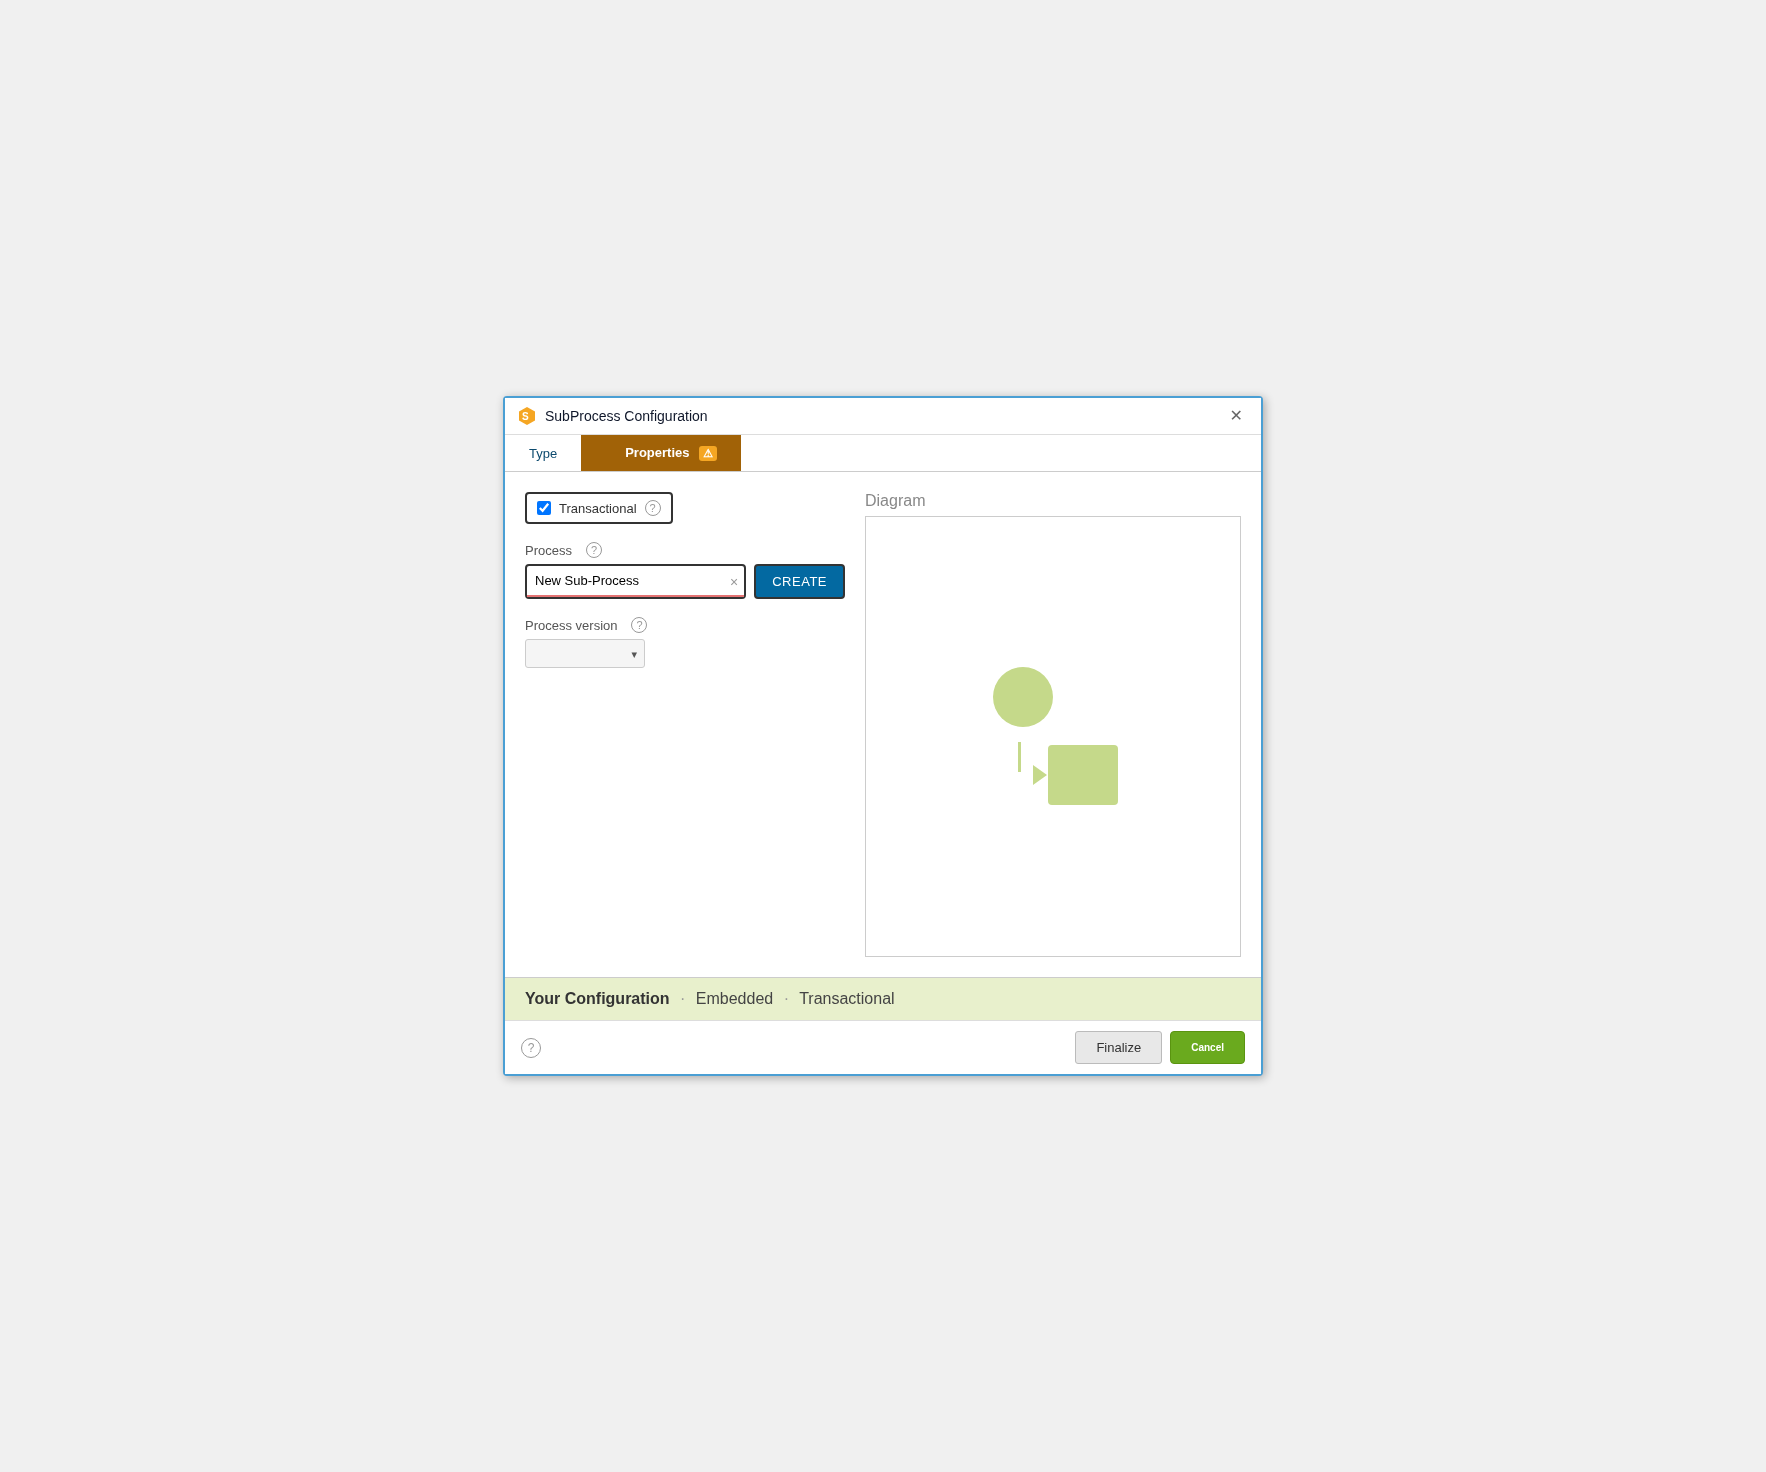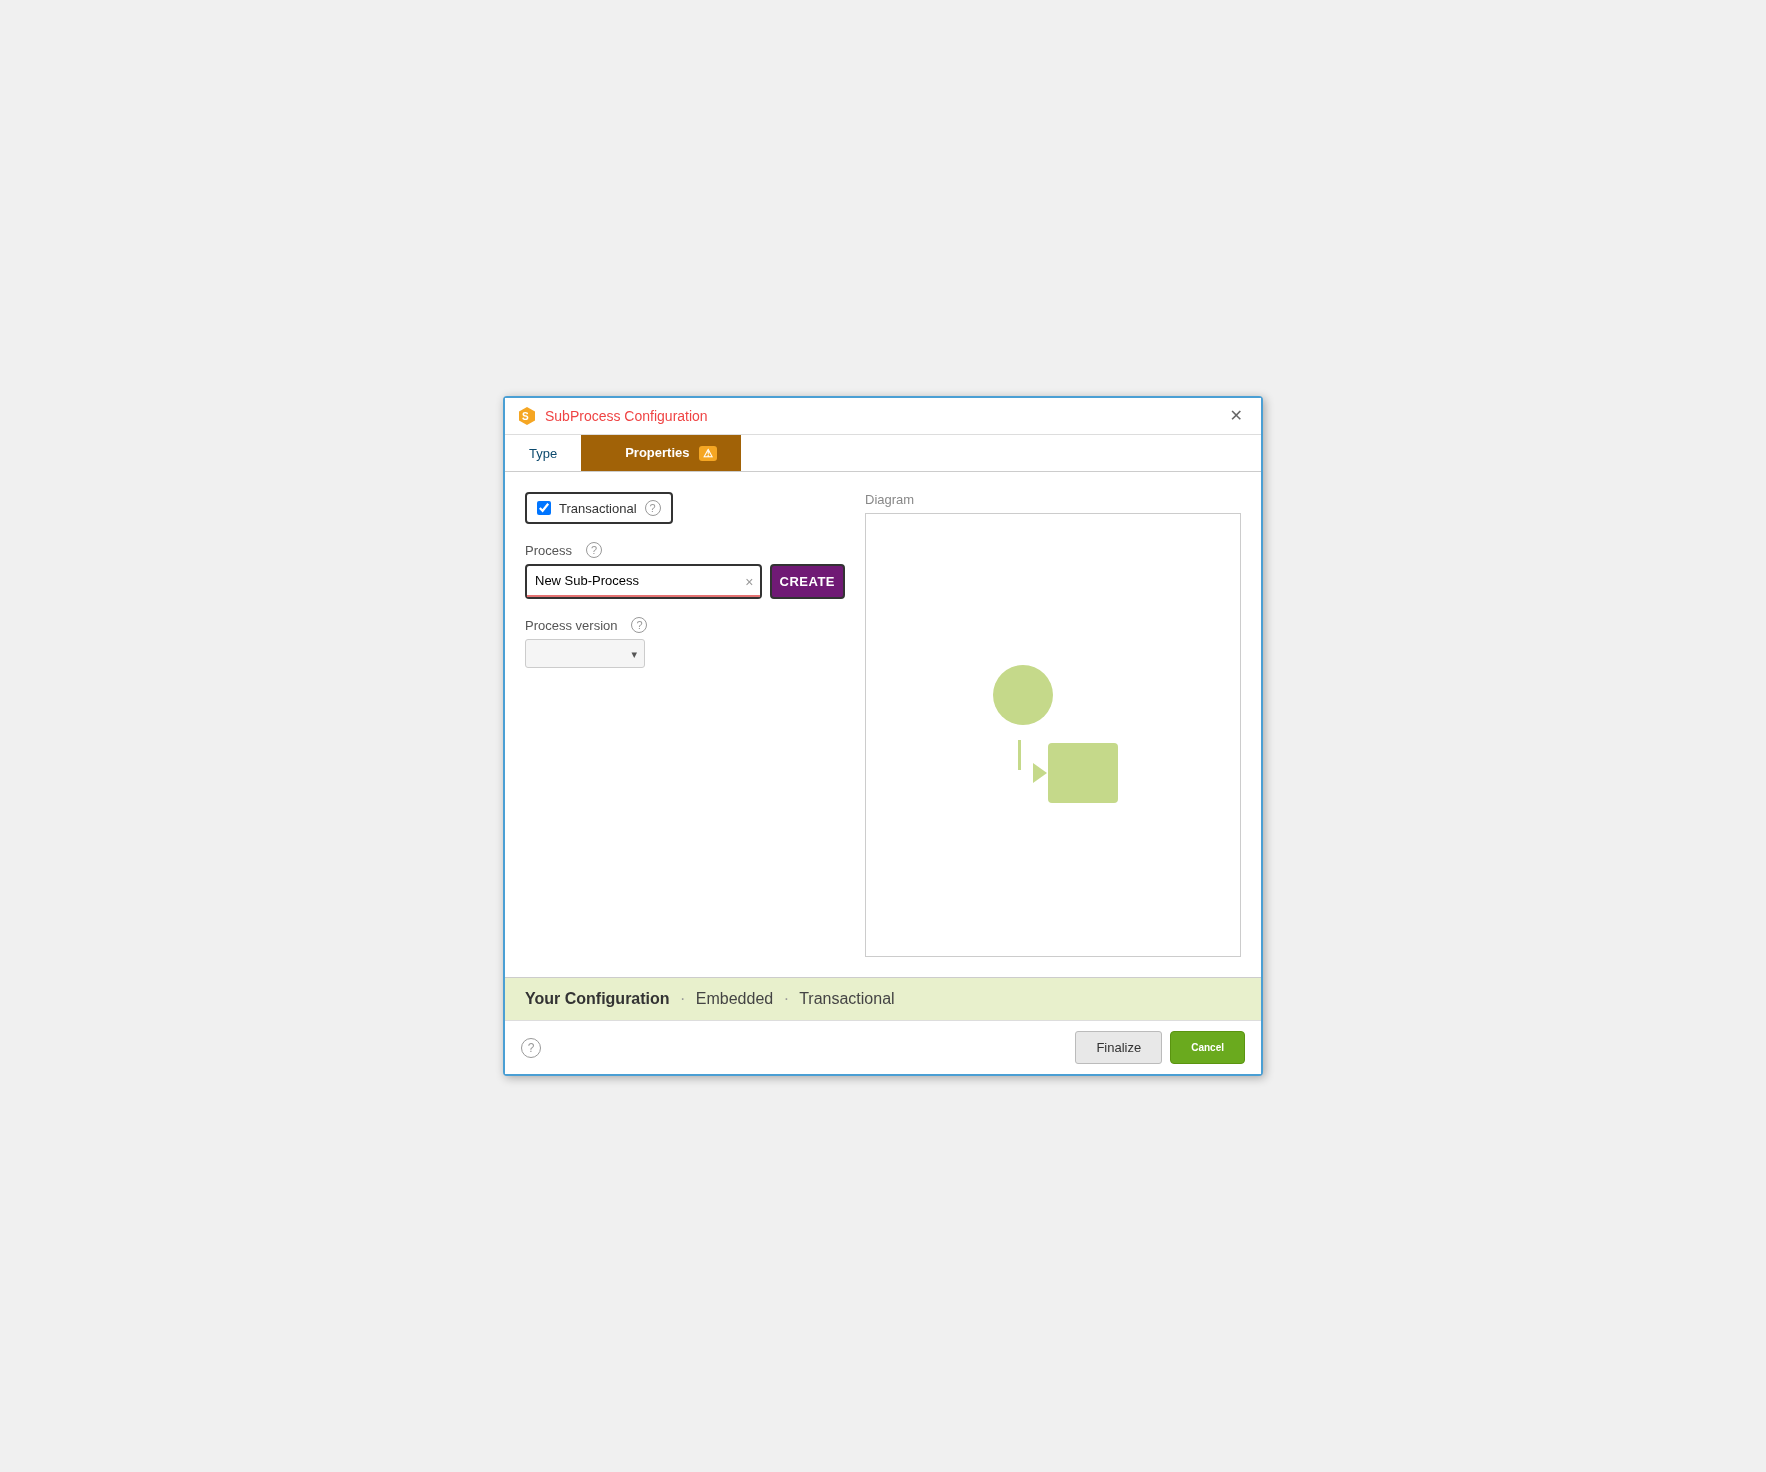--- a/index.html
+++ b/index.html
@@ -35,21 +35,21 @@
       align-items: center;
       gap: 8px;
     }
     .title-icon {
       width: 20px;
       height: 20px;
     }
     .title-text {
       font-size: 14px;
       font-weight: normal;
-      color: #ef4444;
+      color: #0f172a;
     }
     .close-btn {
       cursor: pointer;
       font-size: 16px;
       color: #666;
       background: none;
       border: none;
       line-height: 1;
       padding: 2px 6px;
     }
@@ -166,27 +166,27 @@
       right: 6px;
       top: 50%;
       transform: translateY(-50%);
       cursor: pointer;
       color: #999;
       font-size: 14px;
       background: none;
       border: none;
     }
     .create-btn {
-      background: #701a75;
+      background: #0369a1;
       color: #fff;
       border: 2px solid #333;
       border-radius: 4px;
-      padding: 8px 8px;
-      font-size: 13px;
-      font-weight: bold;
+      padding: 8px 16px;
+      font-size: 13px;
+      font-weight: normal;
       cursor: pointer;
       letter-spacing: 0.5px;
     }
 
     
     .version-select-wrapper {
       position: relative;
       display: inline-block;
     }
     .version-select {
@@ -209,21 +209,21 @@
       font-size: 11px;
     }
 
     
     .right-panel {
       flex: 1;
       display: flex;
       flex-direction: column;
     }
     .diagram-label {
-      font-size: 13px;
+      font-size: 16px;
       color: #888;
       margin-bottom: 6px;
     }
     .diagram-area {
       flex: 1;
       border: 1px solid #ccc;
       background: #fff;
       min-height: 380px;
       position: relative;
       display: flex;

